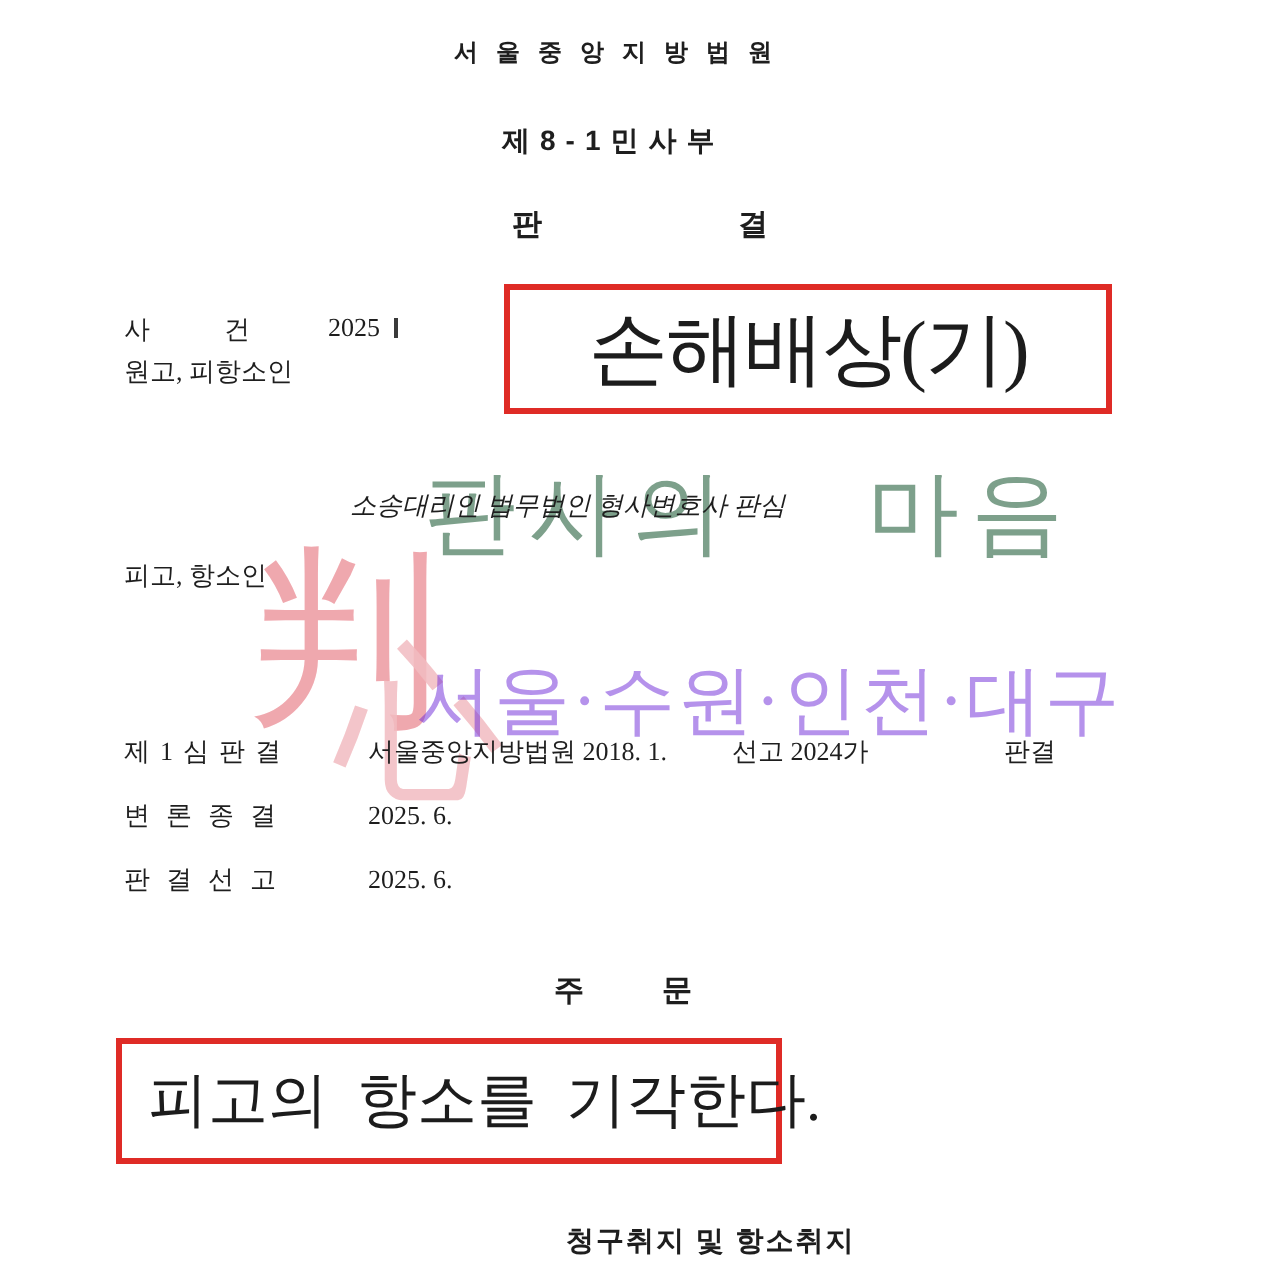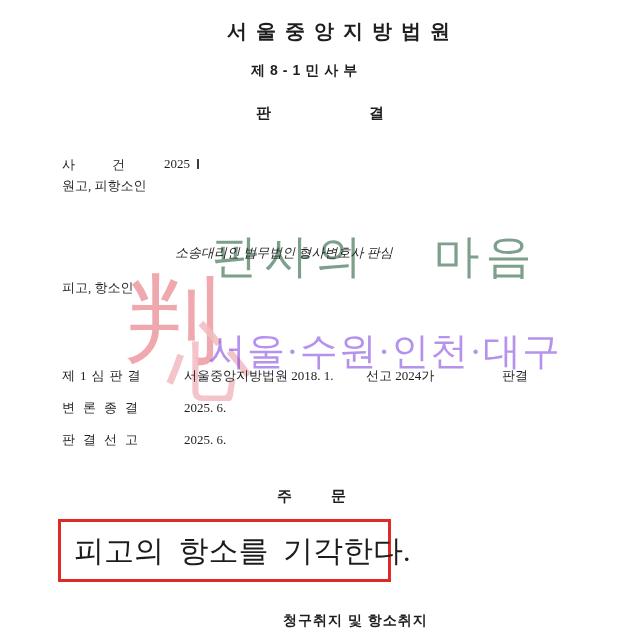--- a/index.html
+++ b/index.html
@@ -11,21 +11,21 @@
     overflow:hidden;
     font-family:"Liberation Serif","DejaVu Serif",serif;
     color:#1e1e1e;
   }
   .abs{position:absolute;line-height:1;white-space:nowrap;}
   .sans{font-family:"Liberation Sans","DejaVu Sans",sans-serif;}
   .serif{font-family:"Liberation Serif","DejaVu Serif",serif;}
   .bold{font-weight:bold;}
 
   
-  .court-name{left:227px;top:21px;font-size:20px;letter-spacing:9px;}
+  .court-name{left:227px;top:21px;font-size:12px;letter-spacing:9px;font-family:Liberation Mono, monospace;}
   .division{left:251px;top:63px;font-size:14px;letter-spacing:5px;}
   .doc-title{left:256px;top:105px;font-size:15px;letter-spacing:98px;}
 
   
   .body-text{font-size:13px;}
   .case-label{left:62px;top:158px;letter-spacing:37px;text-align:right;}
   .case-year{left:164px;top:157px;}
   .case-partial{left:197px;top:159px;width:2px;height:10px;background:#3a3a3a;}
   .plaintiff-line{left:62px;top:179px;}
   .attorney-line{left:175px;top:246px;font-style:italic;}
@@ -92,18 +92,21 @@
     <div class="abs serif body-text row2-value">2025. 6.</div>
 
     <div class="abs serif body-text row3-label">판결선고</div>
     <div class="abs serif body-text row3-value">2025. 6.</div>
 
     <div class="abs sans bold order-heading">주문</div>
 
     <div class="abs sans bold footer-heading">청구취지 및 항소취지</div>
   </div>
 
+  <div class="abs hl-box hl-box1">
+    <span class="hl-box1-text serif">손해배상(기)</span>
+  </div>
 
   <div class="abs hl-box hl-box2">
     <span class="hl-box2-text serif">피고의 항소를 기각한다.</span>
   </div>
 
 </div>
 
 </body></html>

